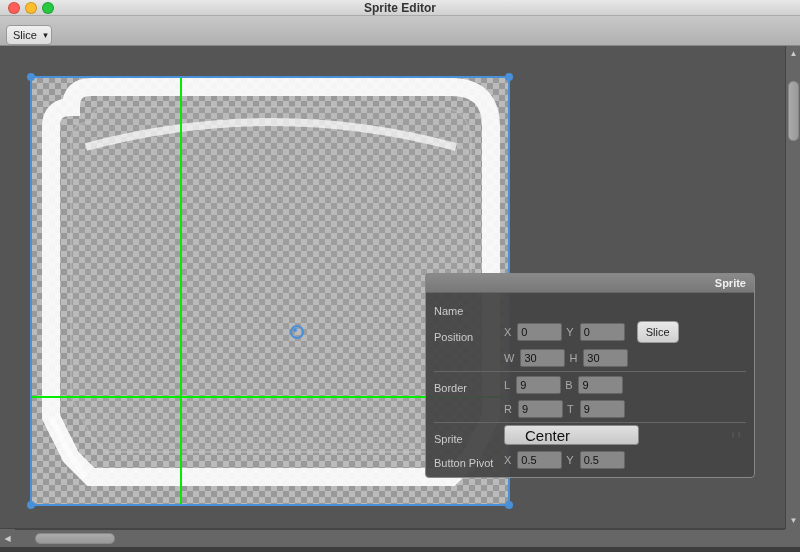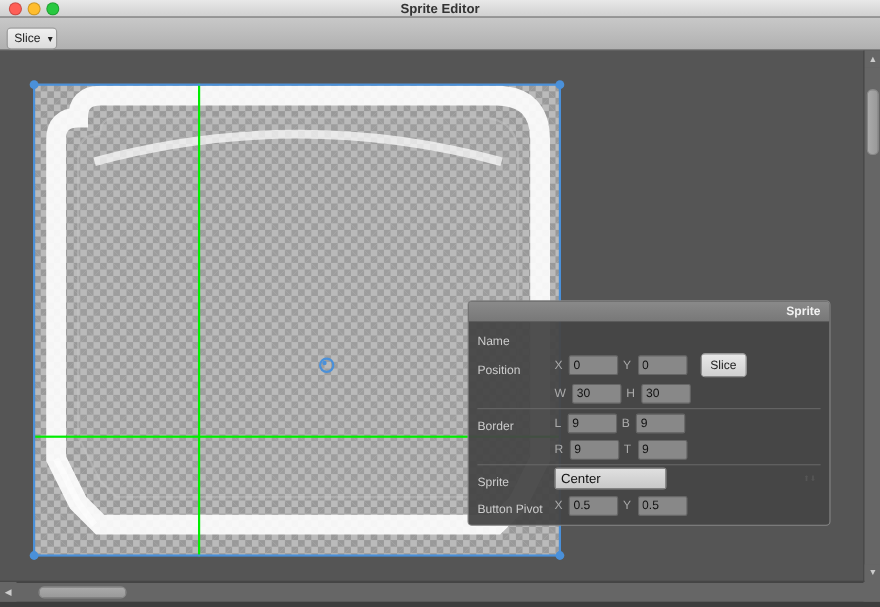--- a/index.html
+++ b/index.html
@@ -349,22 +349,22 @@
       padding: 1px 3px;
       font-size: 11px;
       color: #111;
       width: 120px;
       height: 18px;
     }
     .props-select {
       background: linear-gradient(to bottom, #e0e0e0, #c8c8c8);
       border: 1px solid #888;
       border-radius: 3px;
-      padding: 1px 20px 1px 5px;
-      font-size: 12px;
+      padding: 1px 20px 1px 20px;
+      font-size: 15px;
       color: #111;
       height: 20px;
       flex: 1;
       appearance: none;
       position: relative;
       cursor: pointer;
     }
     .select-wrapper {
       position: relative;
       flex: 1;

